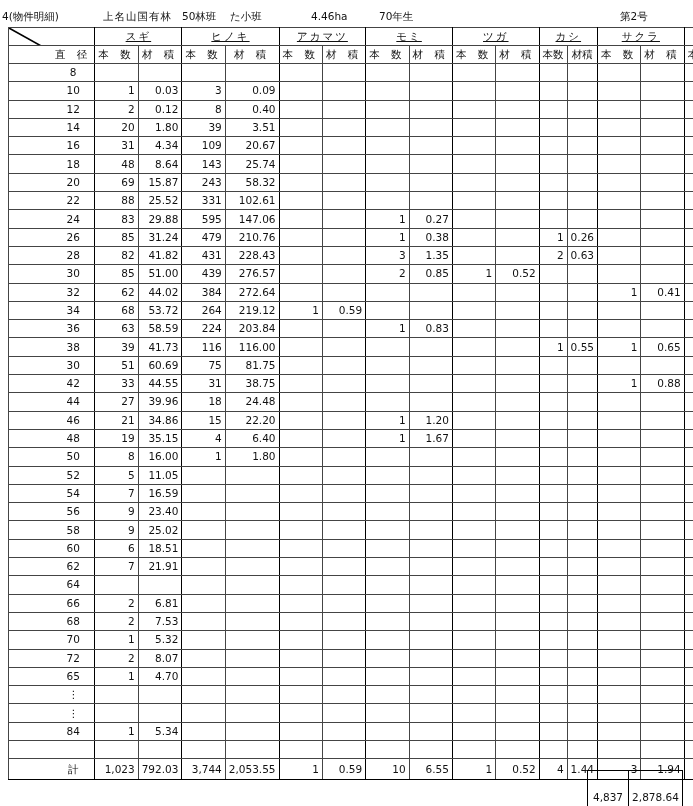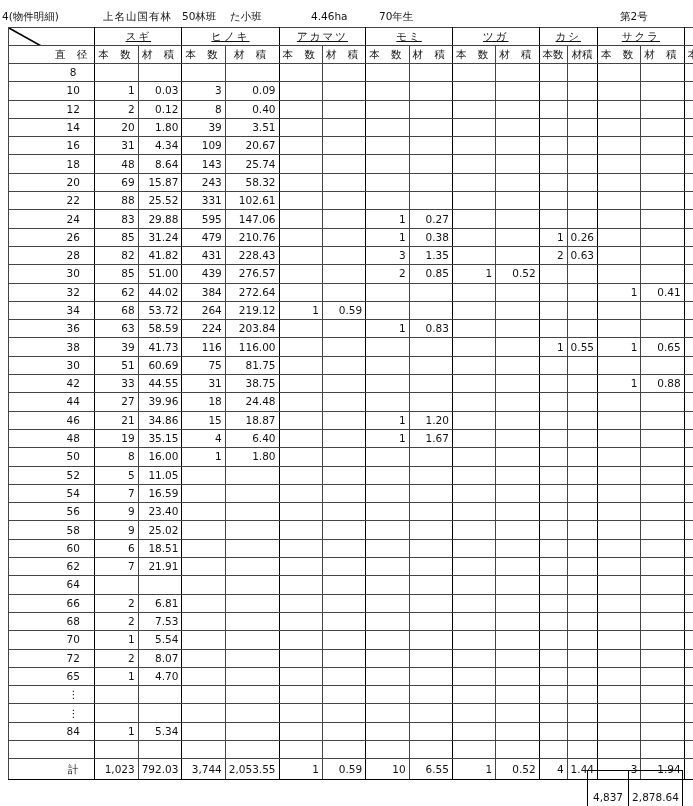--- a/index.html
+++ b/index.html
@@ -447,21 +447,21 @@
         <td class="n"></td>
         <td class="v grp"></td>
         <td class="n"></td>
         <td class="v"></td>
       </tr>
       <tr>
         <td class="dia">46</td>
         <td class="n">21</td>
         <td class="v grp">34.86</td>
         <td class="n">15</td>
-        <td class="v grp">18.87</td>
+        <td class="v grp">22.20</td>
         <td class="n"></td>
         <td class="v grp"></td>
         <td class="n">1</td>
         <td class="v grp">1.20</td>
         <td class="n"></td>
         <td class="v grp"></td>
         <td class="n"></td>
         <td class="v grp"></td>
         <td class="n"></td>
         <td class="v grp"></td>
@@ -673,21 +673,21 @@
         <td class="n"></td>
         <td class="v grp"></td>
         <td class="n"></td>
         <td class="v grp"></td>
         <td class="n"></td>
         <td class="v"></td>
       </tr>
       <tr>
         <td class="dia">70</td>
         <td class="n">1</td>
-        <td class="v grp">5.54</td>
+        <td class="v grp">5.32</td>
         <td class="n"></td>
         <td class="v grp"></td>
         <td class="n"></td>
         <td class="v grp"></td>
         <td class="n"></td>
         <td class="v grp"></td>
         <td class="n"></td>
         <td class="v grp"></td>
         <td class="n"></td>
         <td class="v grp"></td>

